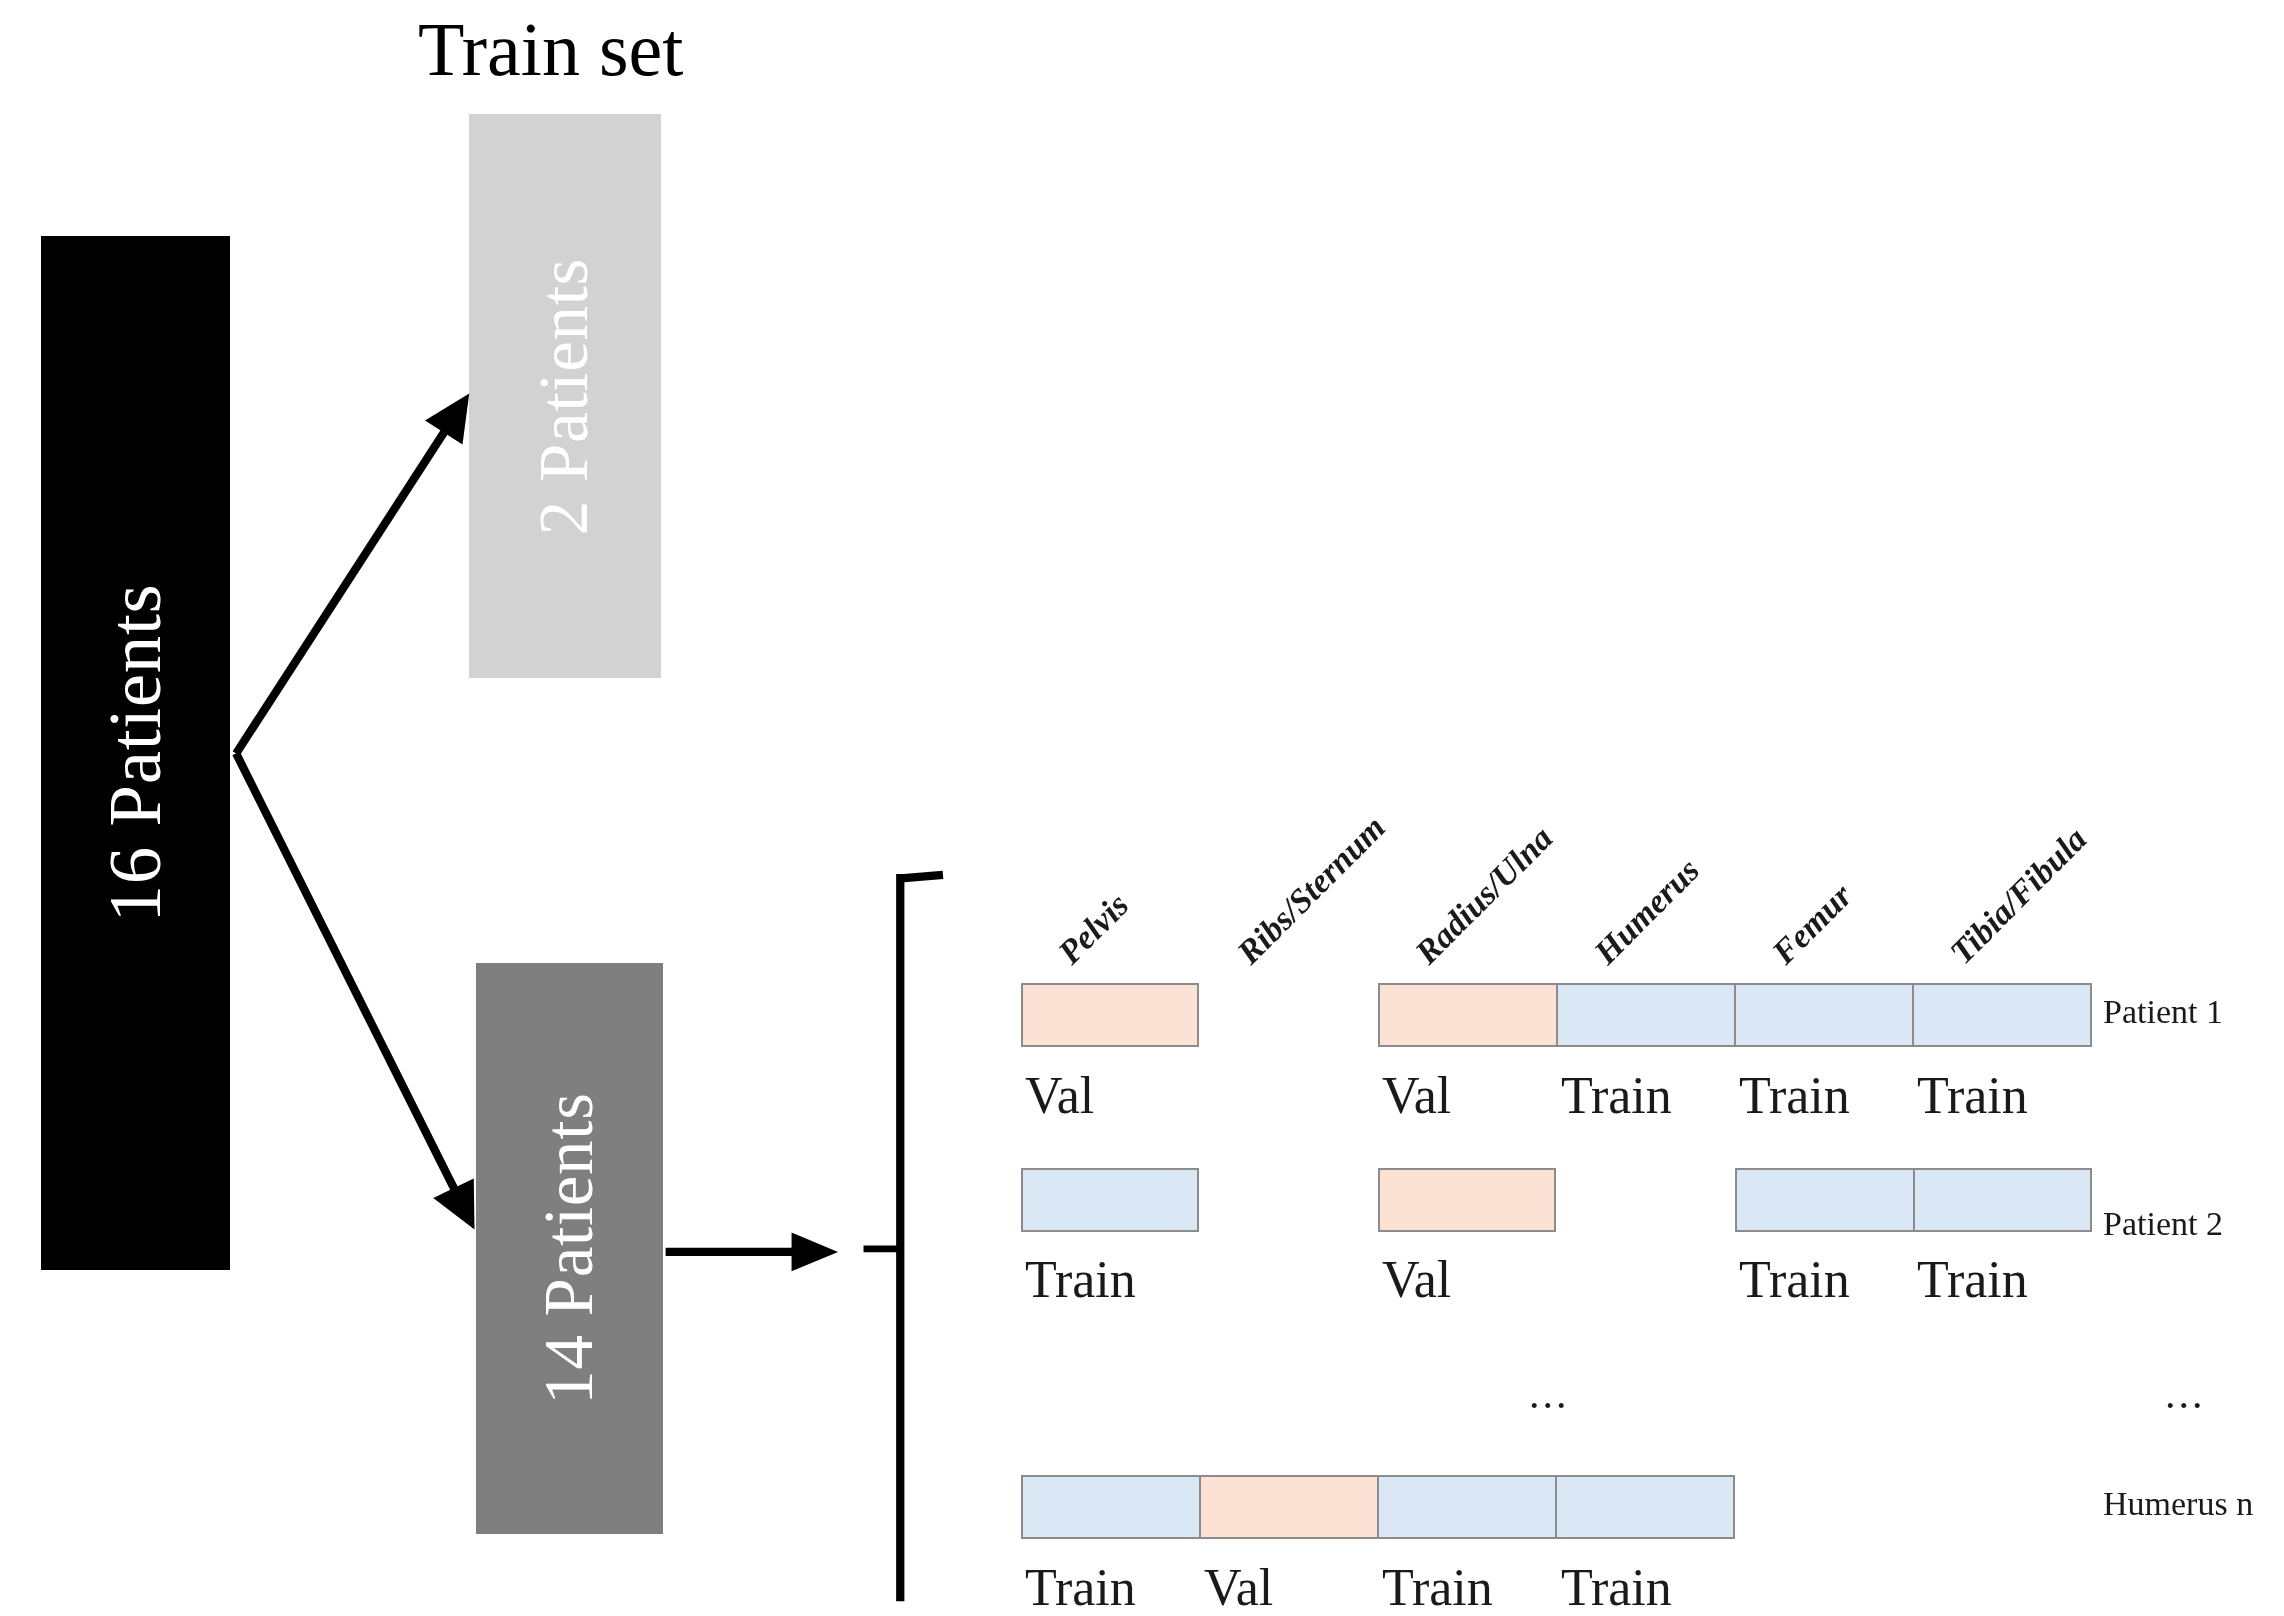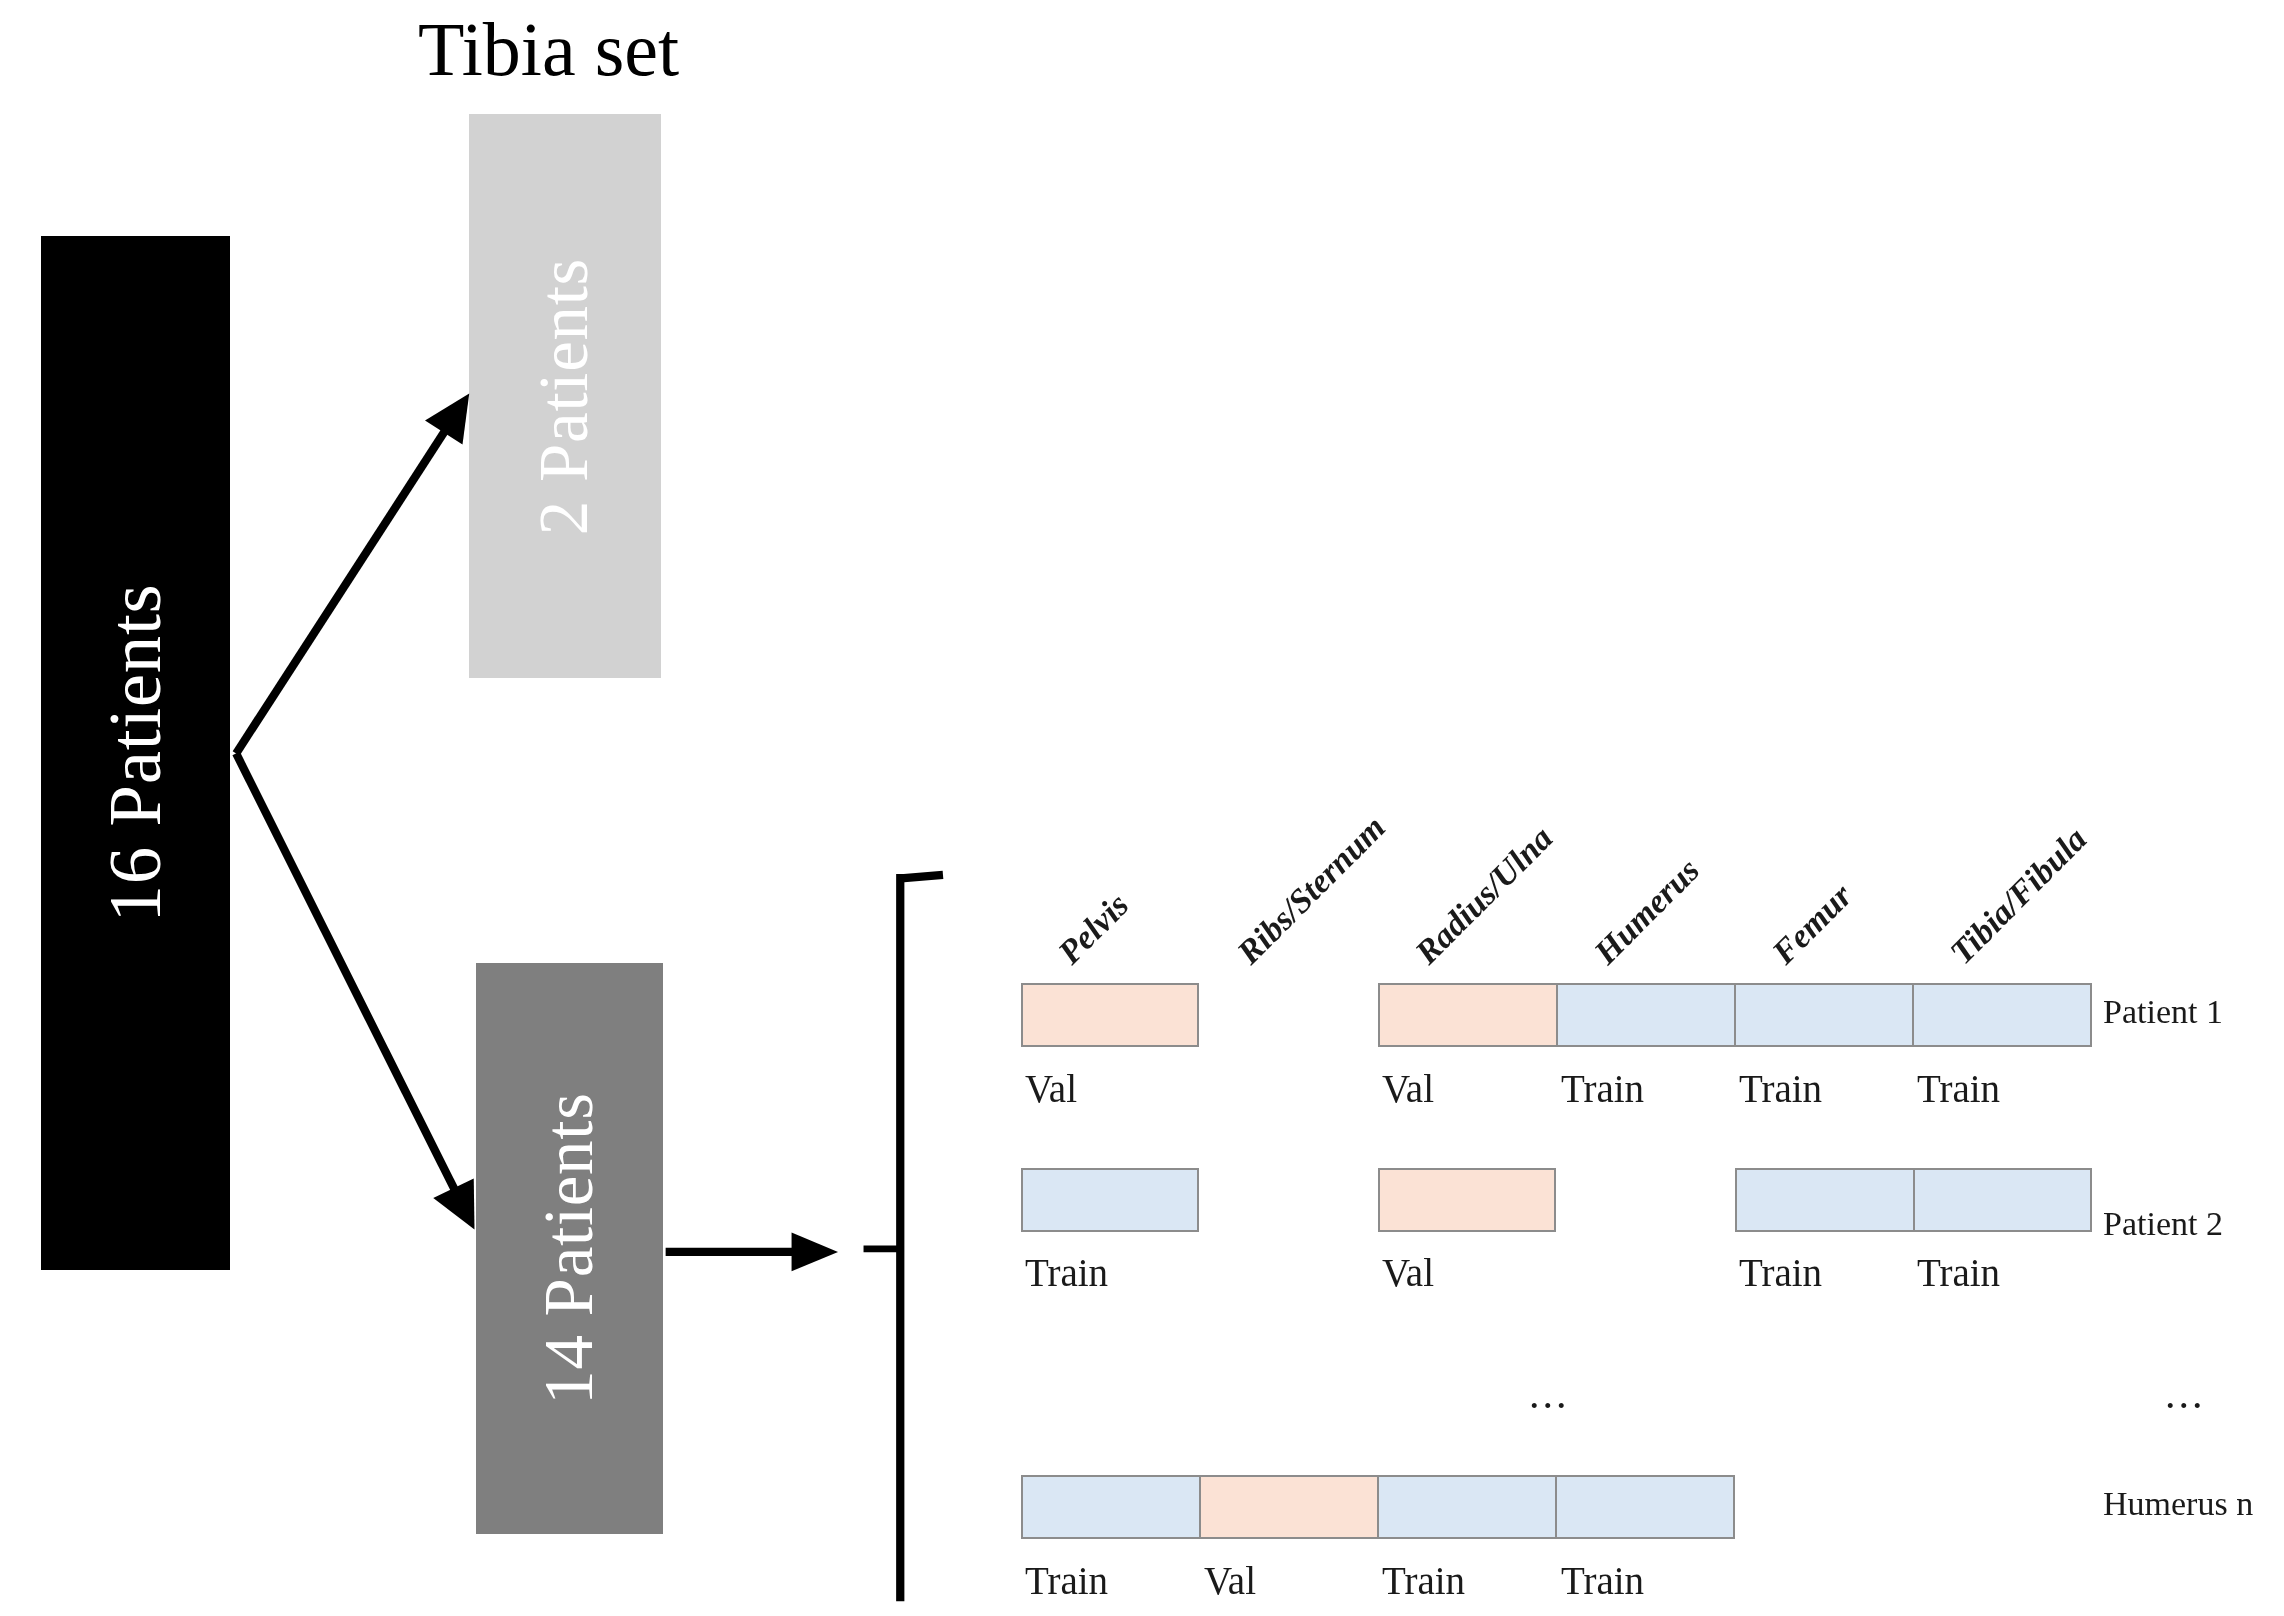--- a/index.html
+++ b/index.html
@@ -18,34 +18,34 @@
   #test-title{left:418px;top:6px;}
   #train-title{left:424px;top:856px;}
   #arrows{position:absolute;left:0;top:0;width:2284px;height:1617px;}
   .col-header{position:absolute;font-size:34px;font-weight:bold;font-style:italic;color:#1a1a1a;
               white-space:nowrap;transform:rotate(-45deg);transform-origin:0 100%;line-height:42px;}
   .strip{position:absolute;display:flex;border:2.2px solid var(--cell-border);box-sizing:border-box;}
   .cell{flex:1 1 0;}
   .cell.divided{border-left:2.2px solid var(--cell-border);}
   .cell.val{background:var(--val-fill);}
   .cell.train{background:var(--train-fill);}
-  .cell-label{position:absolute;font-size:39px;color:#1a1a1a;white-space:nowrap;}
+  .cell-label{position:absolute;font-size:52px;color:#1a1a1a;white-space:nowrap;}
   .patient-label{position:absolute;font-size:34px;color:#1a1a1a;white-space:nowrap;}
   .ellipsis{position:absolute;font-size:42px;color:#1a1a1a;letter-spacing:3px;}
 </style>
 </head>
 <body>
 
 <div id="canvas">
 
   <div class="box" id="source-box">
     <span class="box-label" style="font-size:75px;">16 Patients</span>
   </div>
 
-  <div class="flow-title" id="test-title">Tibia set</div>
+  <div class="flow-title" id="test-title">Train set</div>
   <div class="box" id="test-box">
     <span class="box-label">2 Patients</span>
   </div>
 
   <div class="box" id="train-box">
     <span class="box-label">14 Patients</span>
   </div>
 
   <svg id="arrows" viewBox="0 0 3047 2157" xmlns="http://www.w3.org/2000/svg">
 

